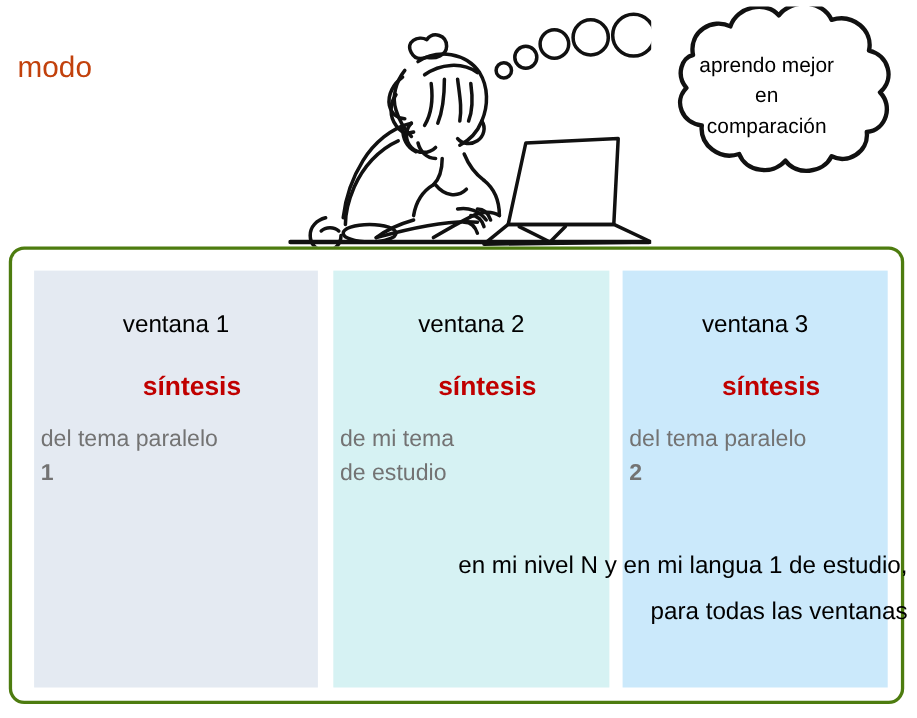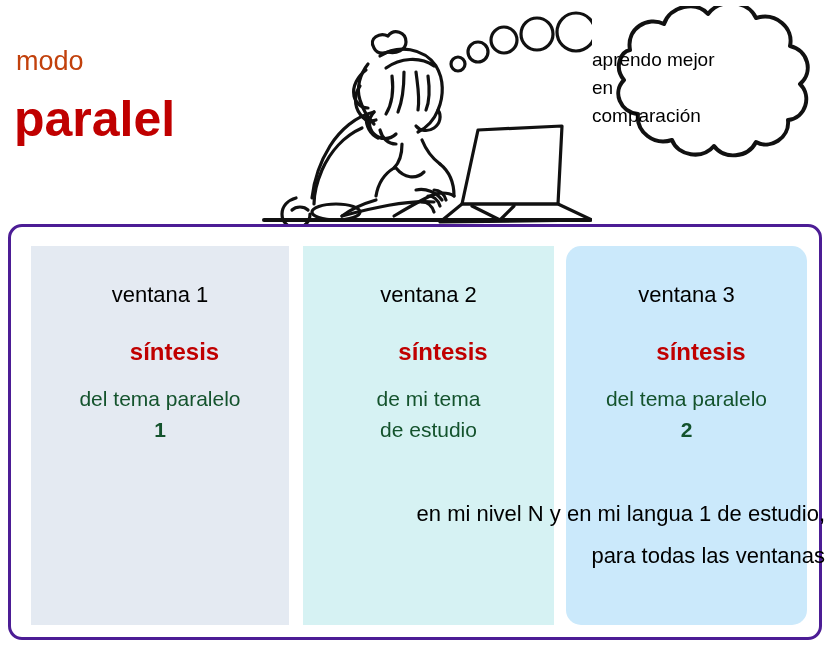--- a/index.html
+++ b/index.html
@@ -67,33 +67,34 @@
   #thought-bubble svg {
     position: absolute;
     left: 0;
     top: 0;
   }
   #bubble-text {
     position: absolute;
     left: 32px;
     top: 40px;
     width: 210px;
+    text-align: center;
     font-size: 19px;
     line-height: 28px;
     color: #000000;
   }
 
   
   #panel {
     position: absolute;
     left: 8px;
     top: 224px;
     width: 814px;
     height: 416px;
-    border: 3px solid #4c1d95;
+    border: 3px solid #4d7c0f;
     border-radius: 14px;
     box-sizing: border-box;
     background: #ffffff;
   }
 
   #columns {
     position: absolute;
     left: 0;
     top: 0;
     width: 100%;
@@ -103,44 +104,44 @@
   .column {
     position: absolute;
     top: 19px;
     height: 379px;
     box-sizing: border-box;
     padding-top: 38px;
   }
 
   .col-1 { left: 20px;  width: 258px; background: #e4eaf2; }
   .col-2 { left: 292px; width: 251px; background: #d6f2f3; }
-  .col-3 { left: 555px; width: 241px; background: #cbe9fb; border-radius: 15px; }
+  .col-3 { left: 555px; width: 241px; background: #cbe9fb; }
 
   .col-title {
     text-align: center;
     font-size: 22px;
     line-height: 1;
     color: #000000;
   }
 
   .col-synth {
     text-align: center;
     font-size: 24px;
     font-weight: bold;
     line-height: 1;
     color: #c00000;
     margin-top: 34px;
     padding-left: 29px;
   }
 
   .col-desc {
-    text-align: center;
+    text-align: left;
     font-size: 21px;
     line-height: 31px;
-    color: #14532d;
+    color: #737373;
     margin-top: 19px;
     padding: 0 6px;
   }
 
   .col-desc .emph {
     font-weight: bold;
   }
 
   
   #footer-note {
@@ -155,21 +156,20 @@
     pointer-events: none;
   }
 </style>
 </head>
 <body>
 
 <div id="header-area">
 
   <div id="mode-label">modo</div>
 
-  <div id="mode-title">paralel</div>
 
   <div id="illustration">
     <svg width="330" height="220" viewBox="0 0 330 220" fill="none" stroke="#111111" stroke-width="3.2" stroke-linecap="round" stroke-linejoin="round">
 
       <path d="M112 44 c-6 -10 6 -16 14 -12 c6 -8 18 -4 18 6 c0 8 -10 12 -18 10 c-8 3 -12 0 -14 -4 z"></path>
 
       <path d="M106 60 c-8 10 -12 24 -8 36 c3 10 8 18 14 24"></path>
       <path d="M118 52 c18 -12 44 -8 56 10 c8 13 8 30 2 44 c-4 10 -12 18 -20 22"></path>
 
       <path d="M176 106 c4 6 2 14 -4 18 c-6 4 -14 3 -18 -2"></path>

